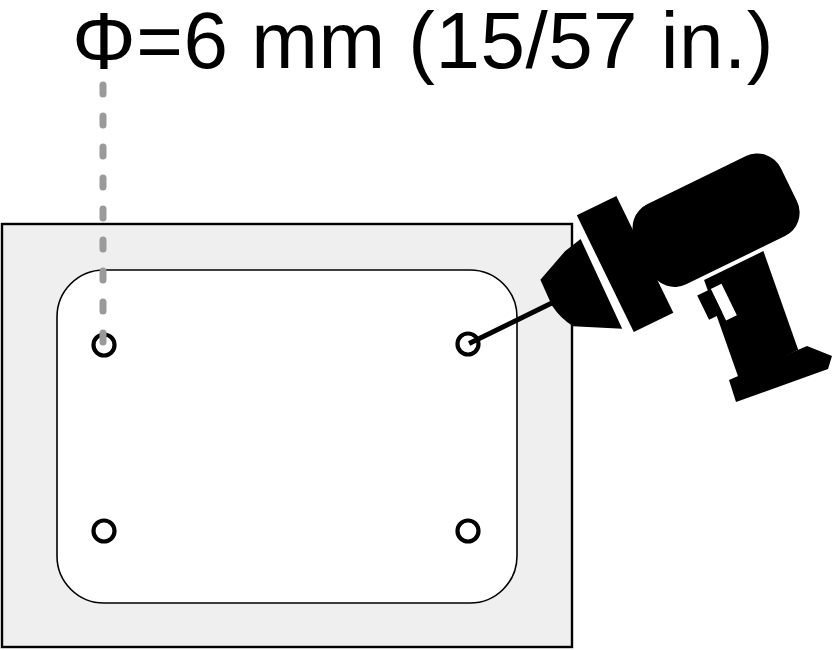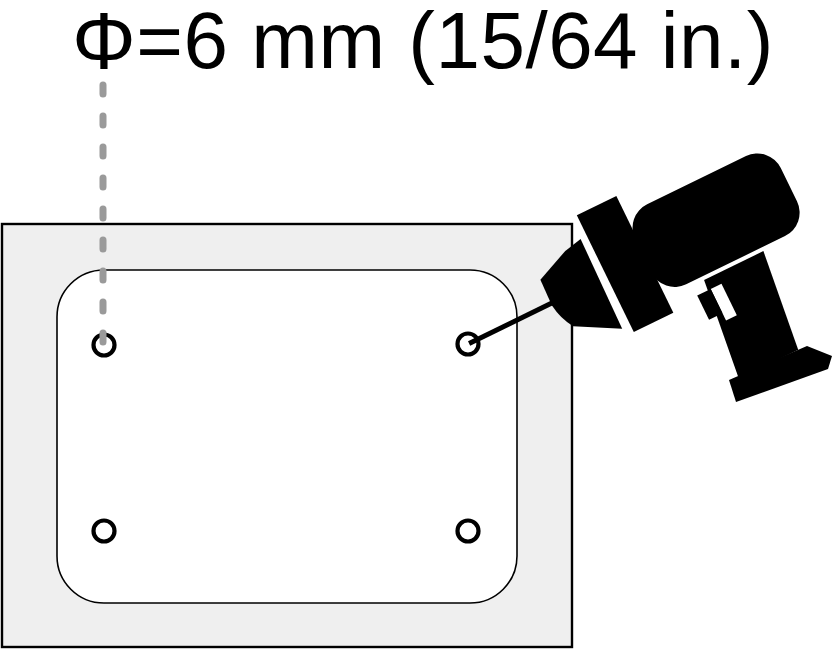--- a/index.html
+++ b/index.html
@@ -66,15 +66,15 @@
 
         <polygon points="238,46 304,46 292,150 226,150" data-name="drill-handle-icon"></polygon>
 
         <rect x="240" y="57" width="12" height="35" data-name="drill-trigger-notch"></rect>
 
         <rect x="225" y="57" width="15" height="27" data-name="drill-trigger-icon"></rect>
       </g>
     </g>
   </svg>
 
-  <div class="title" data-name="drill-diameter-label">Φ=6 mm (15/64 in.)</div>
+  <div class="title" data-name="drill-diameter-label">Φ=6 mm (15/57 in.)</div>
 
 </div>
 
 </body></html>

